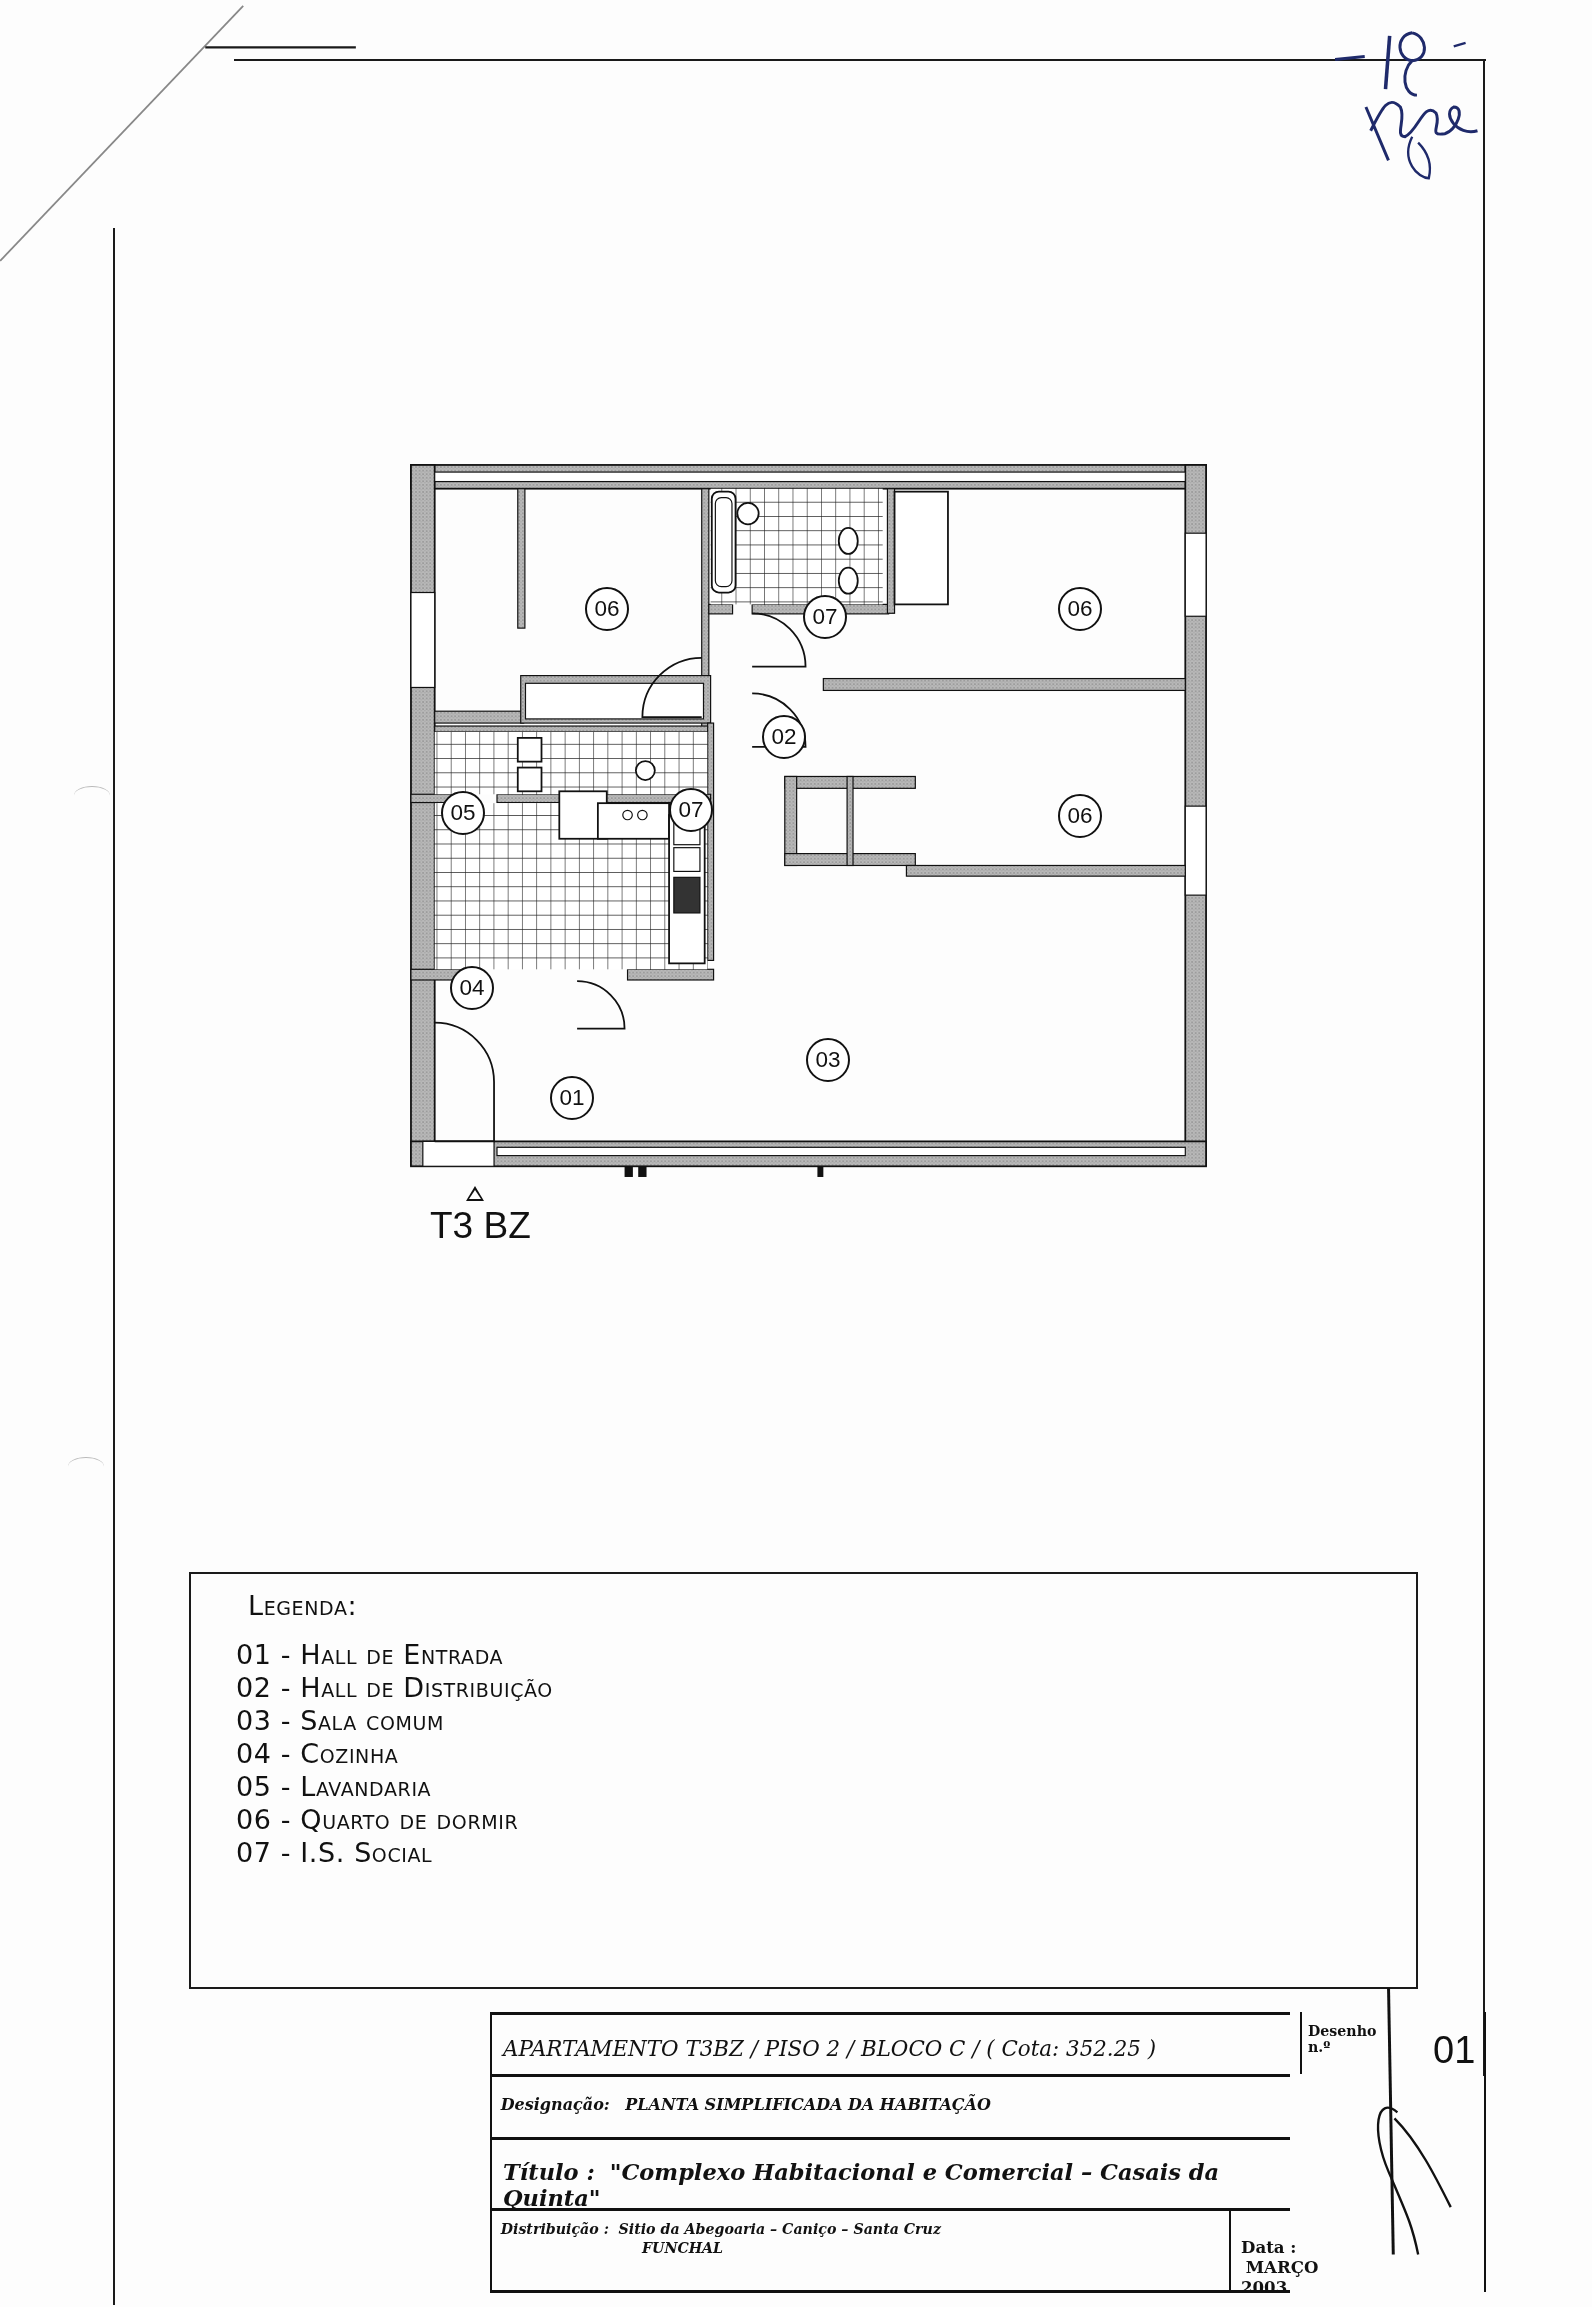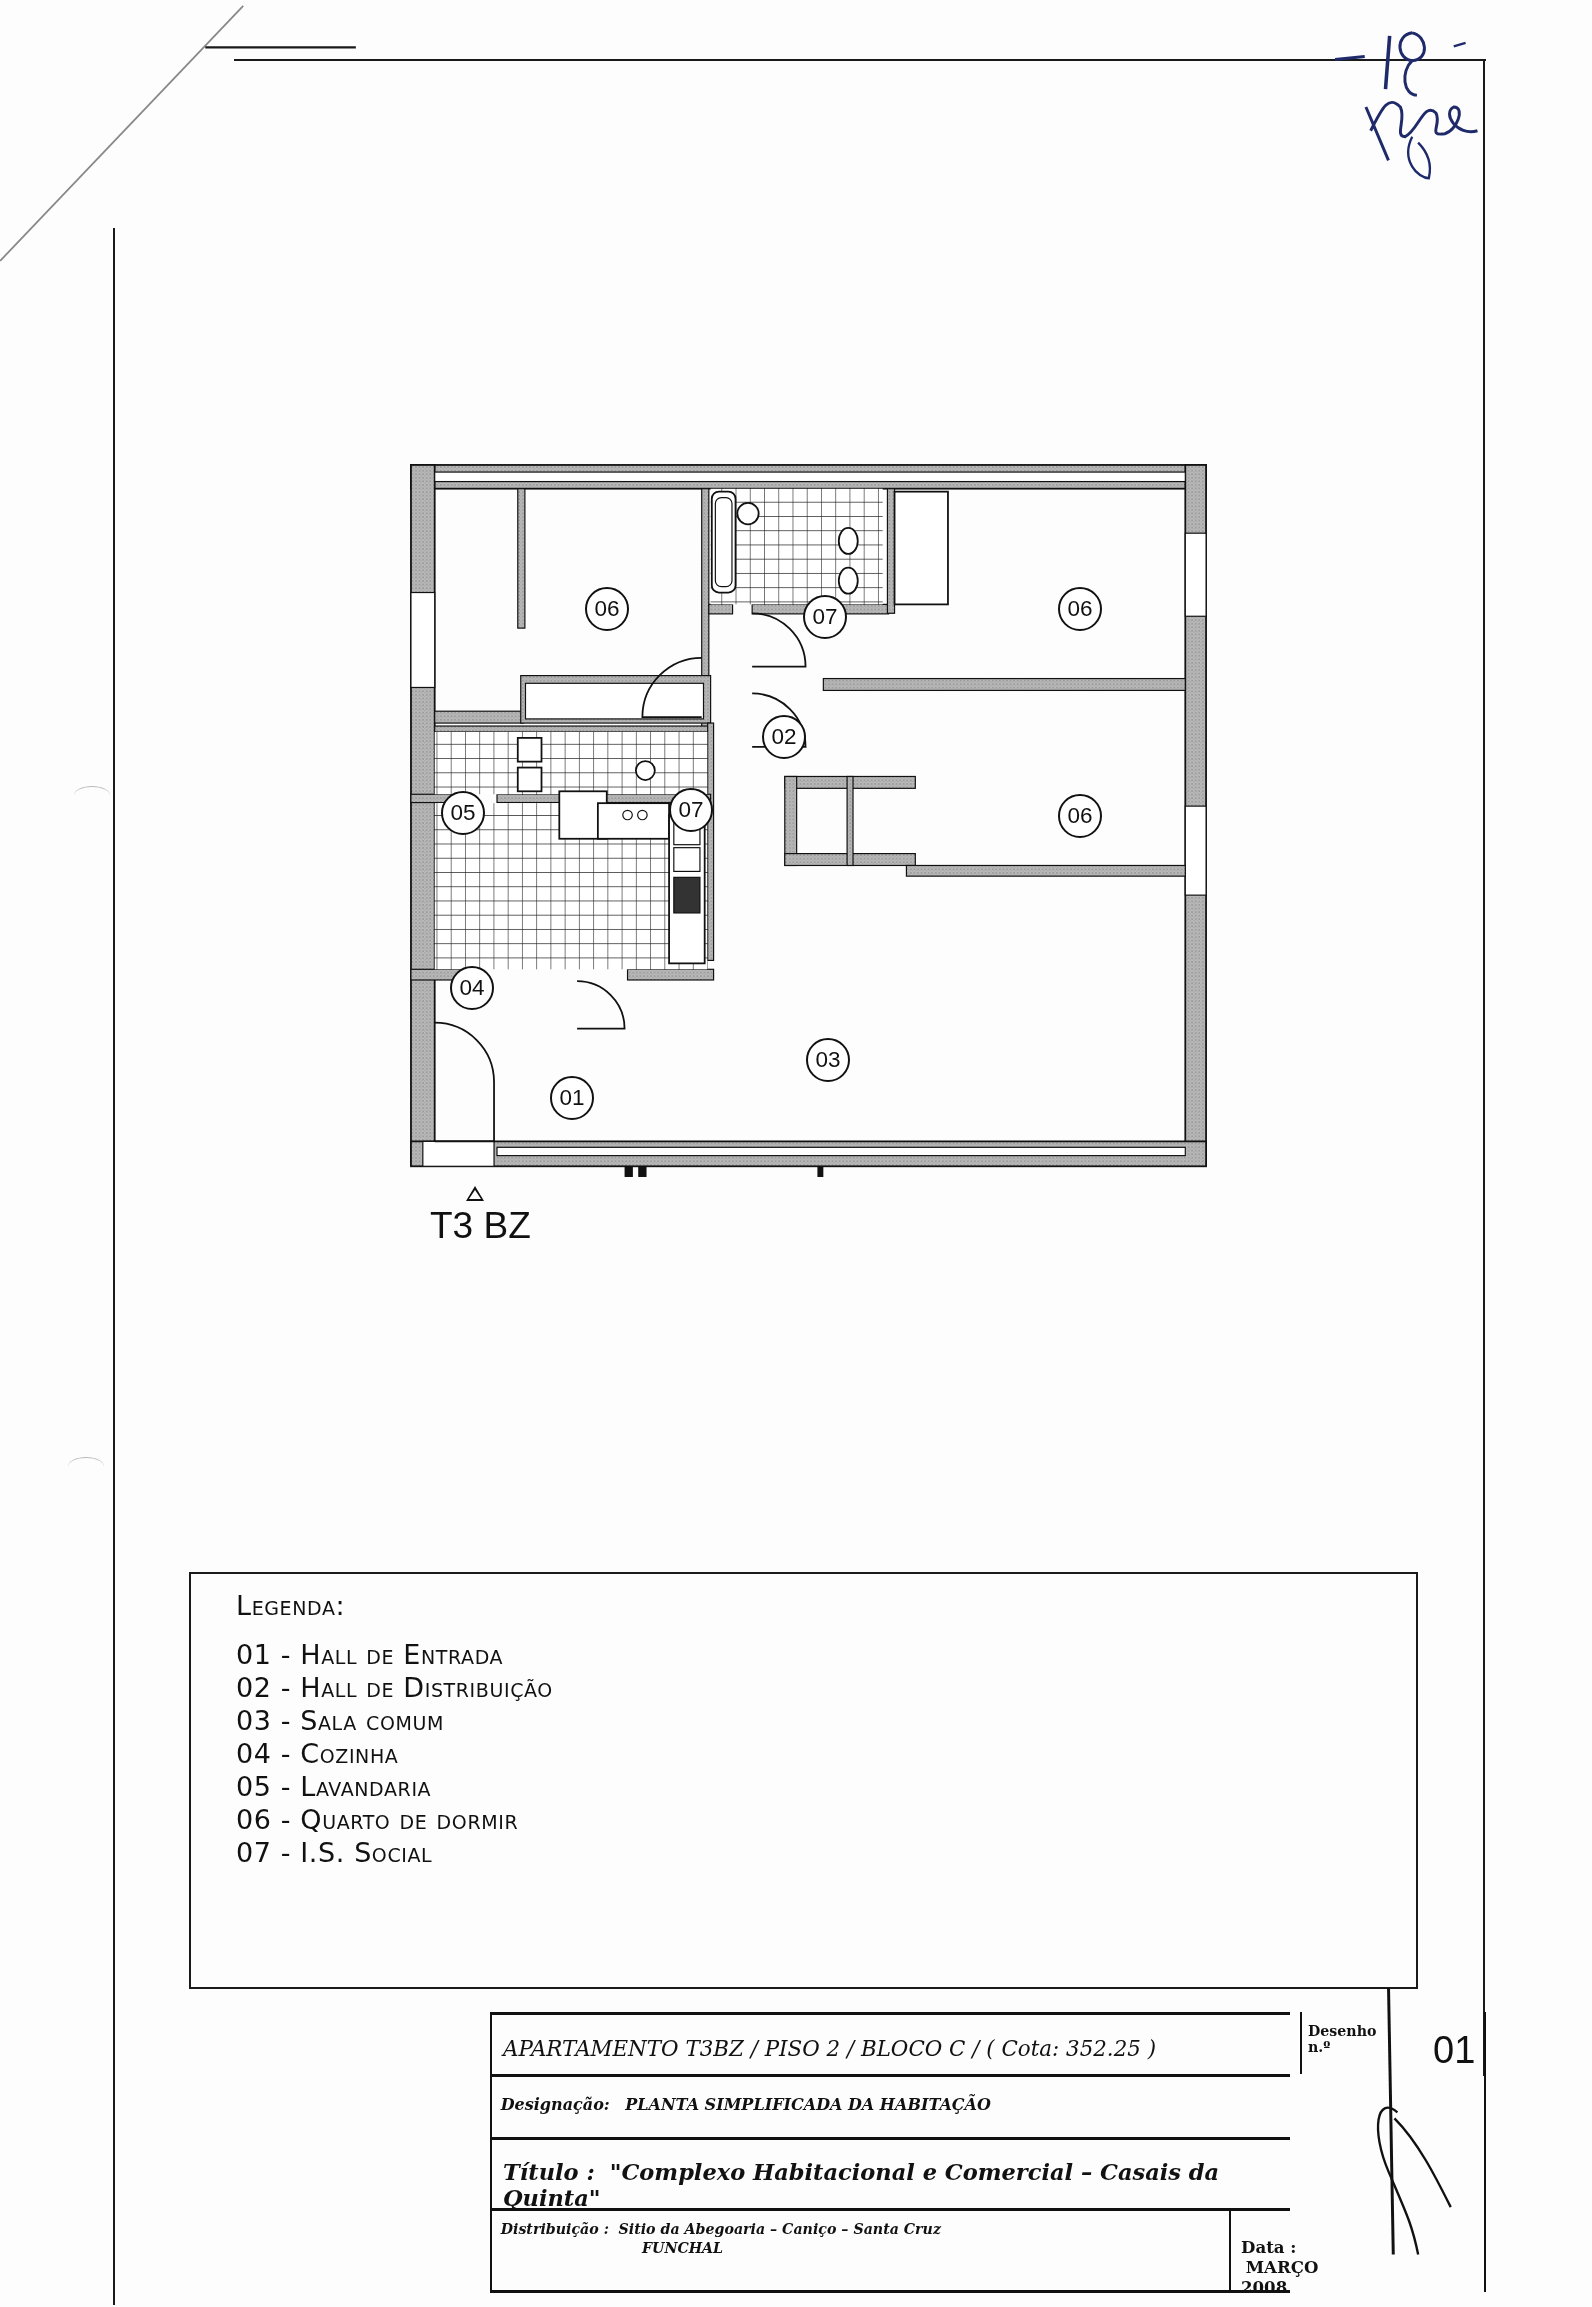--- a/index.html
+++ b/index.html
@@ -12,21 +12,21 @@
   .diag { left:0; top:0; width:356px; height:415px; }
   .punch { width:36px; height:18px; border-top:1.2px solid #bbb; border-radius:50%; background:#fdfdfd; }
   
   .plan { left:408px; top:459px; width:804px; height:718px; }
   .room-label { position:absolute; width:44px; height:44px; border:2.4px solid #111; border-radius:50%; background:#fff; display:flex; align-items:center; justify-content:center; font-size:22.5px; font-family:"Liberation Sans", sans-serif; box-sizing:border-box; }
   .t3bz { left:430px; top:1205px; font-family:"Liberation Sans", sans-serif; font-size:37px; }
   .t3bz-tri { left:466px; top:1186px; width:0; height:0; border-left:9.5px solid transparent; border-right:9.5px solid transparent; border-bottom:15.4px solid #111; }
   .t3bz-tri::after { content:""; position:absolute; left:-6.5px; top:3.6px; border-left:6.5px solid transparent; border-right:6.5px solid transparent; border-bottom:9.5px solid #fdfdfd; }
   
   .legend-box { left:189px; top:1572px; width:1229px; height:417px; border:2.4px solid #1a1a1a; box-sizing:border-box; }
-  .legend-title { left:236px; top:1590px; font-size:27px; font-variant:small-caps; letter-spacing:0.6px; }
+  .legend-title { left:248px; top:1590px; font-size:27px; font-variant:small-caps; letter-spacing:0.6px; }
   .legend-list { left:236px; top:1638px; font-size:27px; line-height:33px; font-variant:small-caps; letter-spacing:0.6px; }
   
   .tb { left:490px; top:2012px; width:800px; height:285px; }
   .tb-row { position:absolute; left:0; width:100%; border-top:3px solid #111; box-sizing:border-box; }
   .tb-cell { position:absolute; font-family:"DejaVu Serif", serif; font-style:italic; font-weight:bold; color:#111; }
   .vline { position:absolute; width:2.4px; background:#111; }
   .sig { position:absolute; }
 </style>
 </head>
 <body>
@@ -190,21 +190,21 @@
   </div>
 
   <div class="tb-cell" style="left:10.7px;top:209px;font-size:14.2px;">
     <span>Distribuição :</span>
     <span style="margin-left:4.7px;">Sitio da Abegoaria – Caniço – Santa Cruz</span>
   </div>
   <div class="tb-cell" style="left:152px;top:228px;font-size:14.2px;">FUNCHAL</div>
 
   <div class="tb-cell" style="left:751px;top:225px;font-size:16.6px;font-style:normal;">
     <span>Data :</span>
-    <span style="margin-left:4.7px;">MARÇO 2008</span>
+    <span style="margin-left:4.7px;">MARÇO 2003</span>
   </div>
 </div>
 
 <svg class="abs sig" style="left:1353px;top:1976px;width:154px;height:332px;" viewBox="0 0 260 560">
   <path d="M60 20 L68 470" stroke="#111" stroke-width="5" fill="none"></path>
   <path d="M75 230 C40 200 30 260 60 330 C90 400 100 420 110 470" stroke="#111" stroke-width="4" fill="none"></path>
   <path d="M70 240 C110 280 140 340 165 390" stroke="#111" stroke-width="4" fill="none"></path>
 </svg>
 
 

